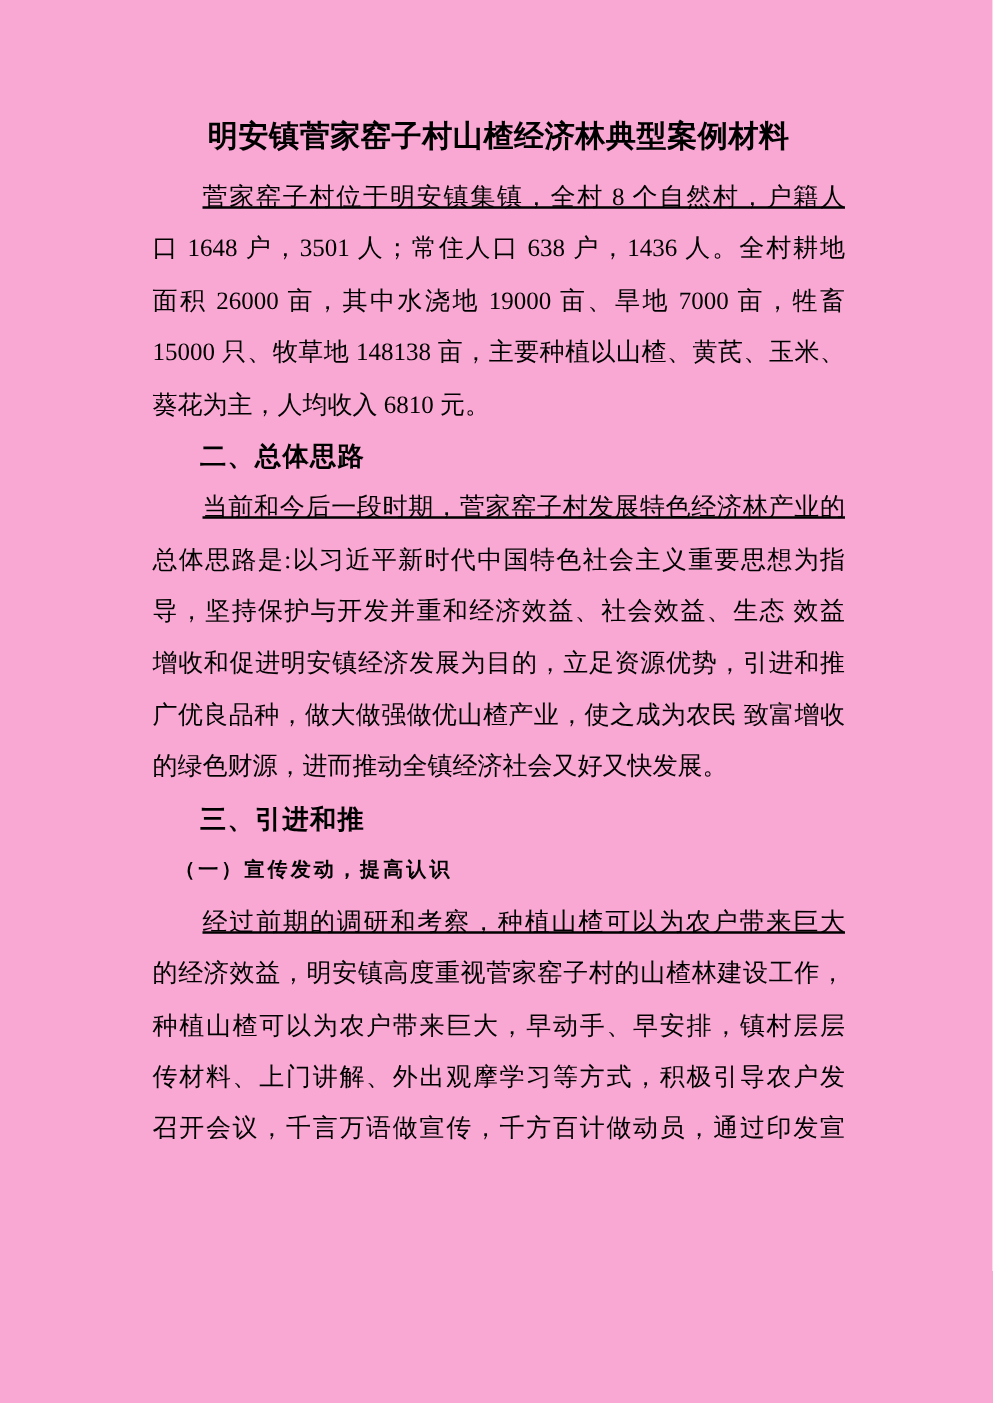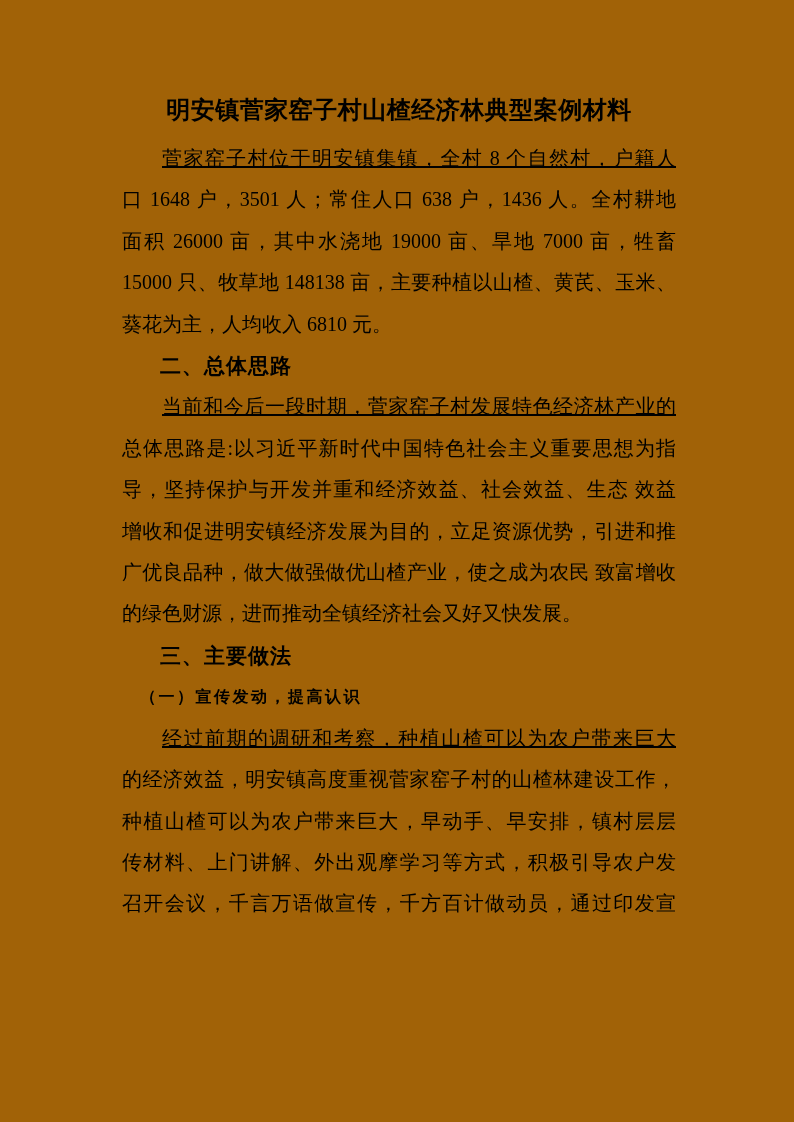--- a/index.html
+++ b/index.html
@@ -4,21 +4,21 @@
 <style>
   * { margin: 0; padding: 0; box-sizing: border-box; }
   html, body { background: #ffffff; }
   body { font-family: "Liberation Serif", serif; color: #000; }
 
   .doc-page {
     position: relative;
     width: 794px;
     height: 1122px;
     margin: 0 auto;
-    background: #a16207;
+    background: #f9a8d4;
     overflow: hidden;
     padding: 0 118px 0 122px;
   }
 
   .doc-title {
     margin-top: 94px;
     font-family: "Liberation Sans", "DejaVu Sans", sans-serif;
     font-weight: bold;
     font-size: 24px;
     line-height: 32px;
@@ -80,21 +80,21 @@
     <div class="ln last">葵花为主，人均收入 6810 元。</div>
 
     <div class="sec-heading">二、总体思路</div>
     <div class="ln first">当前和今后一段时期，菅家窑子村发展特色经济林产业的</div>
     <div class="ln">总体思路是:以习近平新时代中国特色社会主义重要思想为指</div>
     <div class="ln">导，坚持保护与开发并重和经济效益、社会效益、生态 效益</div>
     <div class="ln">增收和促进明安镇经济发展为目的，立足资源优势，引进和推</div>
     <div class="ln">广优良品种，做大做强做优山楂产业，使之成为农民 致富增收</div>
     <div class="ln last">的绿色财源，进而推动全镇经济社会又好又快发展。</div>
 
-    <div class="sec-heading">三、主要做法</div>
+    <div class="sec-heading">三、引进和推</div>
     <div class="sub-heading">（一）宣传发动，提高认识</div>
     <div class="ln first">经过前期的调研和考察，种植山楂可以为农户带来巨大</div>
     <div class="ln">的经济效益，明安镇高度重视菅家窑子村的山楂林建设工作，</div>
     <div class="ln">种植山楂可以为农户带来巨大，早动手、早安排，镇村层层</div>
     <div class="ln">传材料、上门讲解、外出观摩学习等方式，积极引导农户发</div>
     <div class="ln">召开会议，千言万语做宣传，千方百计做动员，通过印发宣</div>
 
   </div>
 </div>
 

